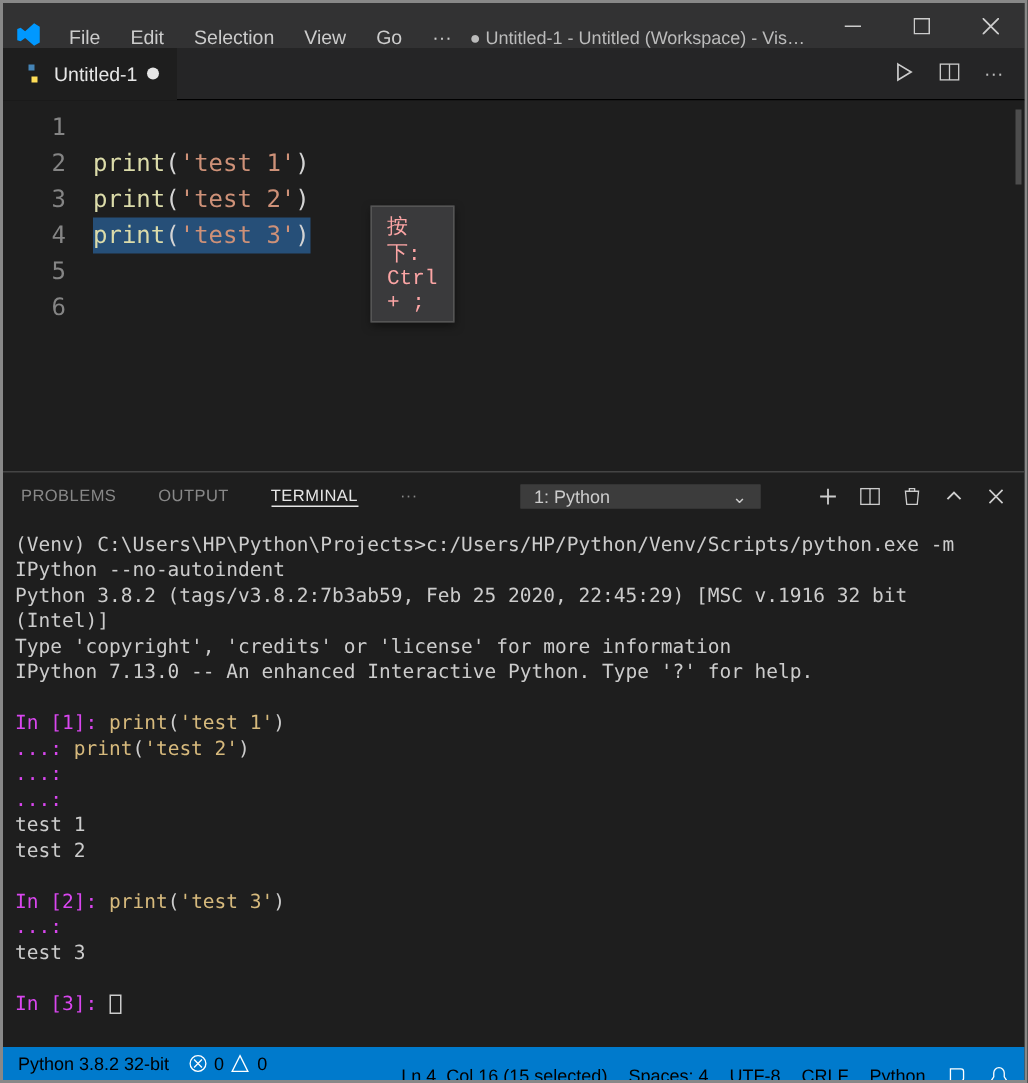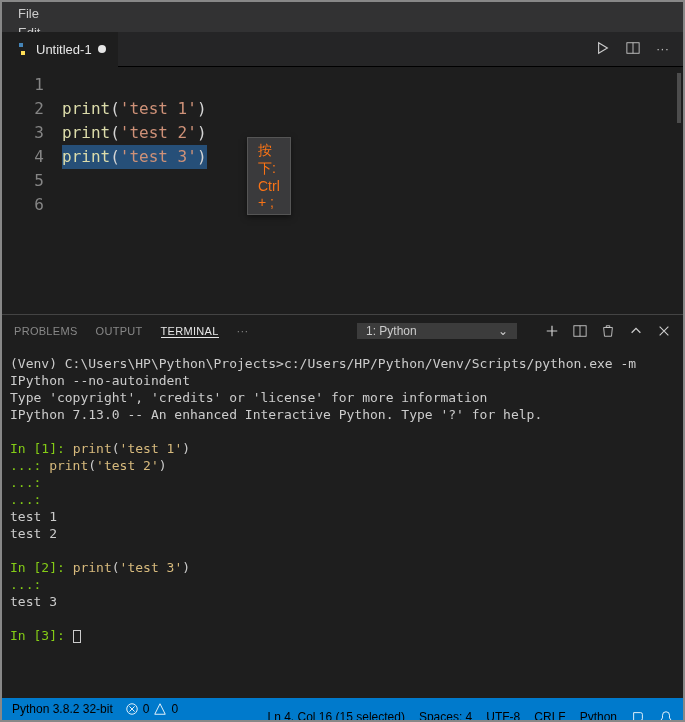--- a/index.html
+++ b/index.html
@@ -11,27 +11,26 @@
   width: 685px;
   height: 722px;
   display: flex;
   flex-direction: column;
   border: 2px solid #888;
   overflow: hidden;
 }
 
 .titlebar {
   display: flex;
-  align-items: flex-start;
+  align-items: flex-end;
   height: 30px;
   background: #323233;
   color: #ccc;
   padding: 0 0 0 8px;
   gap: 4px;
-  flex-direction: column;
 }
 .vscode-logo {
   width: 18px; height: 18px;
   margin-right: 6px;
 }
 .menu-item { padding: 0 8px; font-size: 13px; cursor: default; }
 .title-text {
   flex: 1;
   text-align: center;
   font-size: 12px;
@@ -87,22 +86,22 @@
 .fn { color: #dcdcaa; }
 .paren { color: #d4d4d4; }
 .str { color: #ce9178; }
 .selected { background: #264f78; display:inline-block; }
 .tooltip {
   position: absolute;
   left: 185px; top: 70px;
   background: #3a3a3c;
   border: 1px solid #555;
   padding: 4px 10px;
-  color: #f97316;
-  font-family: Liberation Sans, sans-serif;
+  color: #fca5a5;
+  font-family: Liberation Mono, monospace;
   font-size: 14px;
   border-radius: 0;
   box-shadow: 0 2px 6px rgba(0,0,0,0.5);
 }
 .editor .scroll-indicator {
   position:absolute; right:2px; top:6px; width:4px; height:50px; background:#4d4d4d;
 }
 
 
 .panel {
@@ -110,21 +109,21 @@
   flex-direction: column;
   height: 384px;
   border-top: 1px solid #444;
   background: #1e1e1e;
 }
 .panel-tabs {
   display: flex;
   align-items: center;
   height: 32px;
   padding: 0 12px;
-  gap: 18px;
+  gap: 28px;
   font-size: 11px;
   color: #888;
 }
 .panel-tab { cursor: default; letter-spacing: 0.3px; }
 .panel-tab.active { color: #e6e6e6; border-bottom: 1px solid #e6e6e6; padding-bottom: 0; }
 .panel-select {
   margin-left: auto;
   display:flex; align-items:center;
   background: #3c3c3c;
   border: 1px solid #3c3c3c;
@@ -140,21 +139,21 @@
 
 .terminal-body {
   flex: 1;
   padding: 8px 8px;
   font-family: Consolas, monospace;
   font-size: 13px;
   line-height: 17px;
   color: #ccc;
   overflow: hidden;
 }
-.term-green { color: #84cc16; margin-top: 48px; }
+.term-green { color: #d946ef; margin-top: 48px; }
 .term-yellow { color: #d7ba7d; }
 .cursor-box { display:inline-block; width:8px; height:13px; border:1px solid #ccc; vertical-align:middle; }
 
 
 .statusbar {
   display:flex;
   align-items:center;
   height: 22px;
   background: #007acc;
   color: #000000;
@@ -169,21 +168,21 @@
 </head>
 <body>
 
 <div class="titlebar">
   <svg class="vscode-logo" viewBox="0 0 24 24">
       <path fill="#0098ff" d="M17 2l5 3v14l-5 3-8-7-4 3-3-1V7l3-1 4 3 8-7z"></path>
     </svg>
   <span class="menu-item">File</span>
   <span class="menu-item">Edit</span>
   <span class="menu-item">Selection</span>
-  <span class="menu-item">Users</span>
+  <span class="menu-item">View</span>
   <span class="menu-item">Go</span>
   <span class="menu-item">···</span>
   <div class="title-text">● Untitled-1 - Untitled (Workspace) - Visual ...</div>
   <div class="win-controls">
     <div class="win-btn">
         <svg viewBox="0 0 11 11">
           <path stroke="#ccc" stroke-width="1" d="M0 5.5h11"></path>
         </svg>
       </div>
     <div class="win-btn">
@@ -277,20 +276,21 @@
       <span>
           <svg class="icon-sm" viewBox="0 0 16 16">
             <path stroke="#ccc" stroke-width="1.3" d="M3 3l10 10M13 3L3 13"></path>
           </svg>
         </span>
     </div>
   </div>
   <div class="terminal-body" id="terminal-body">
 
   <div>(Venv) C:\Users\HP\Python\Projects&gt;c:/Users/HP/Python/Venv/Scripts/python.exe -m IPython --no-autoindent</div>
+      <div>Python 3.8.2 (tags/v3.8.2:7b3ab59, Feb 25 2020, 22:45:29) [MSC v.1916 32 bit (Intel)]</div>
       <div>Type 'copyright', 'credits' or 'license' for more information</div>
       <div>IPython 7.13.0 -- An enhanced Interactive Python. Type '?' for help.</div>
       <div>&nbsp;</div>
       <div><span class="term-green">In [1]: </span><span class="term-yellow">print</span>(<span class="term-yellow">'test 1'</span>)</div>
       <div><span class="term-green">   ...: </span> <span class="term-yellow">print</span>(<span class="term-yellow">'test 2'</span>)</div>
       <div><span class="term-green">   ...:</span></div>
       <div><span class="term-green">   ...:</span></div>
       <div>test 1</div>
       <div>test 2</div>
       <div>&nbsp;</div>

